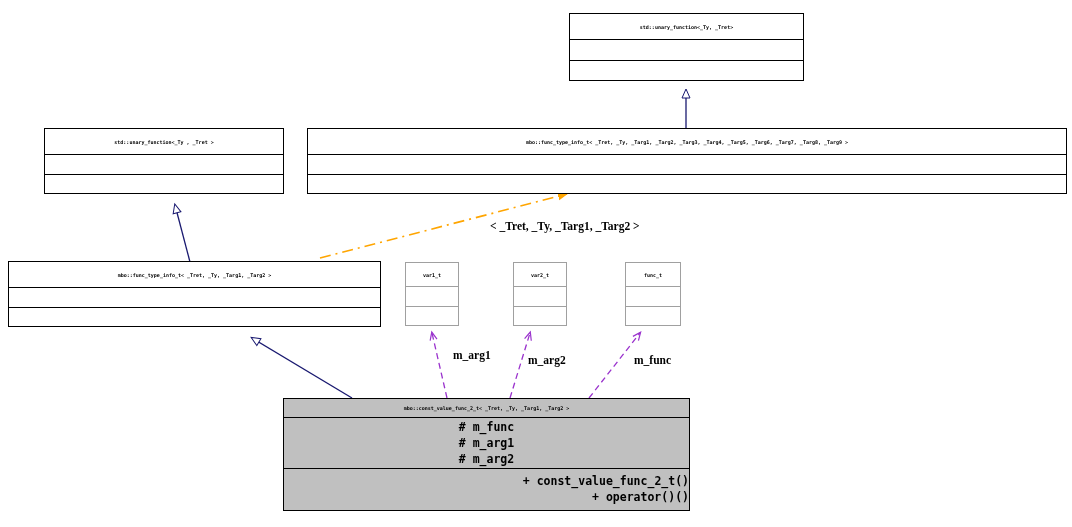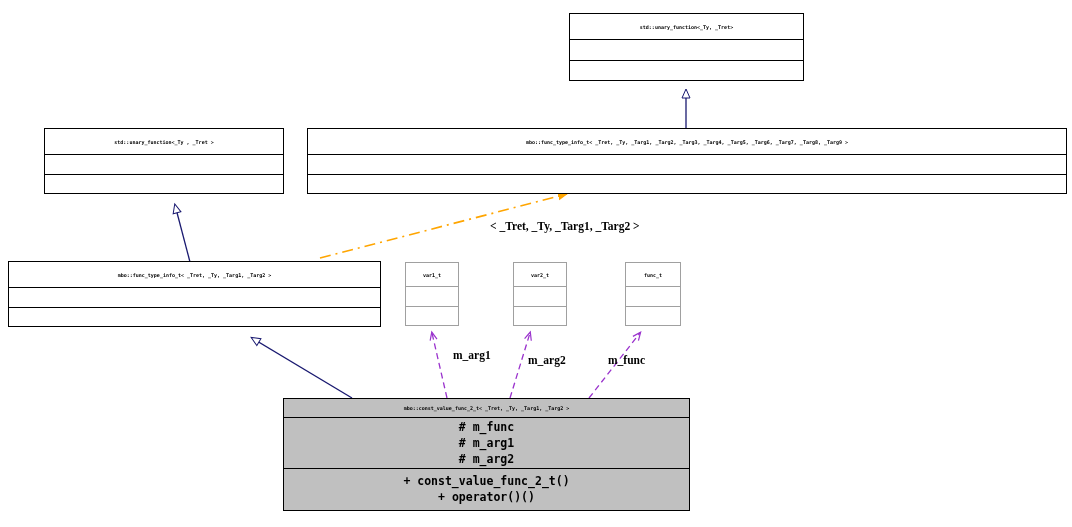--- a/index.html
+++ b/index.html
@@ -134,27 +134,27 @@
     <div class="row sep empty" style="height:20px;"></div>
   </div>
 
   <div class="uml-box gray" style="left:283px;top:398px;width:407px;height:113px;">
     <div class="row title" style="height: 22px; font-size: 5px;">mbo::const_value_func_2_t&lt; _Tret, _Ty, _Targ1, _Targ2 &gt;</div>
     <div class="row members" style="height:51px;">
       <div class="member"># m_func</div>
       <div class="member"># m_arg1</div>
       <div class="member"># m_arg2</div>
     </div>
-    <div class="row members" style="height:49px;">
+    <div class="row members" style="height:49px;align-items:flex-end;">
       <div class="member">+ const_value_func_2_t()</div>
       <div class="member">+ operator()()</div>
     </div>
   </div>
 
   <div class="edge-label" style="left:490px;top:220px;">&lt; _Tret, _Ty, _Targ1, _Targ2 &gt;</div>
 
   <div class="edge-label" style="left:453px;top:349px;">m_arg1</div>
 
   <div class="edge-label" style="left:528px;top:354px;">m_arg2</div>
 
-  <div class="edge-label" style="left:608px;top:354px;">m_func</div>
+  <div class="edge-label" style="left:634px;top:354px;">m_func</div>
 
 </div>
 
 </body></html>

